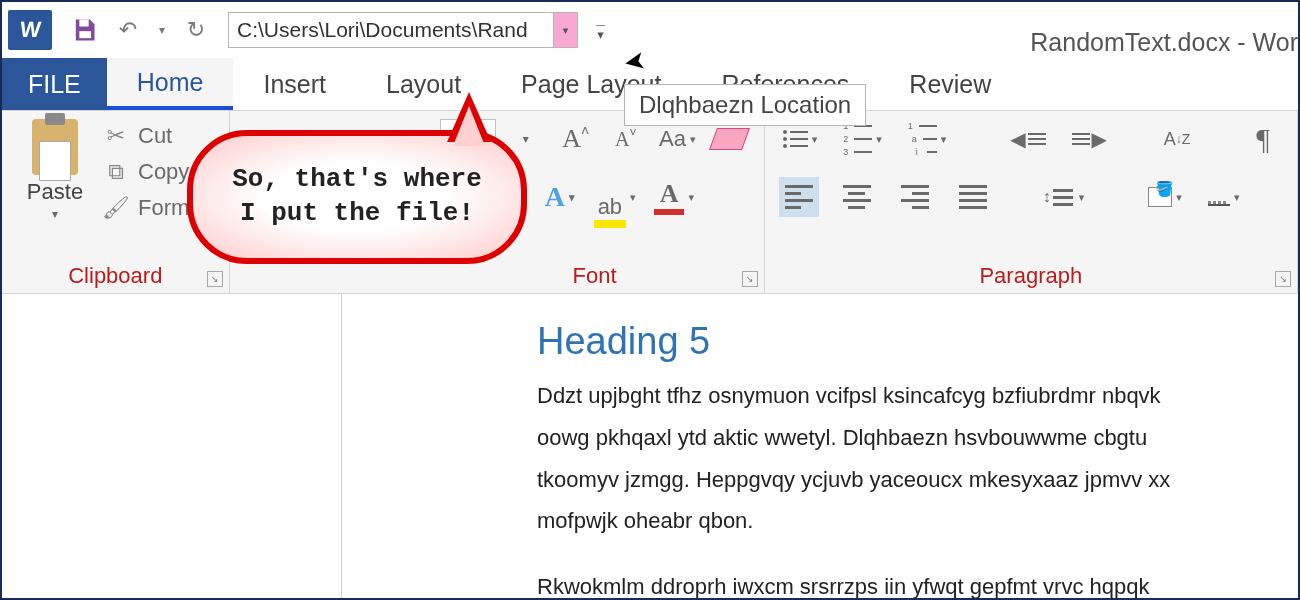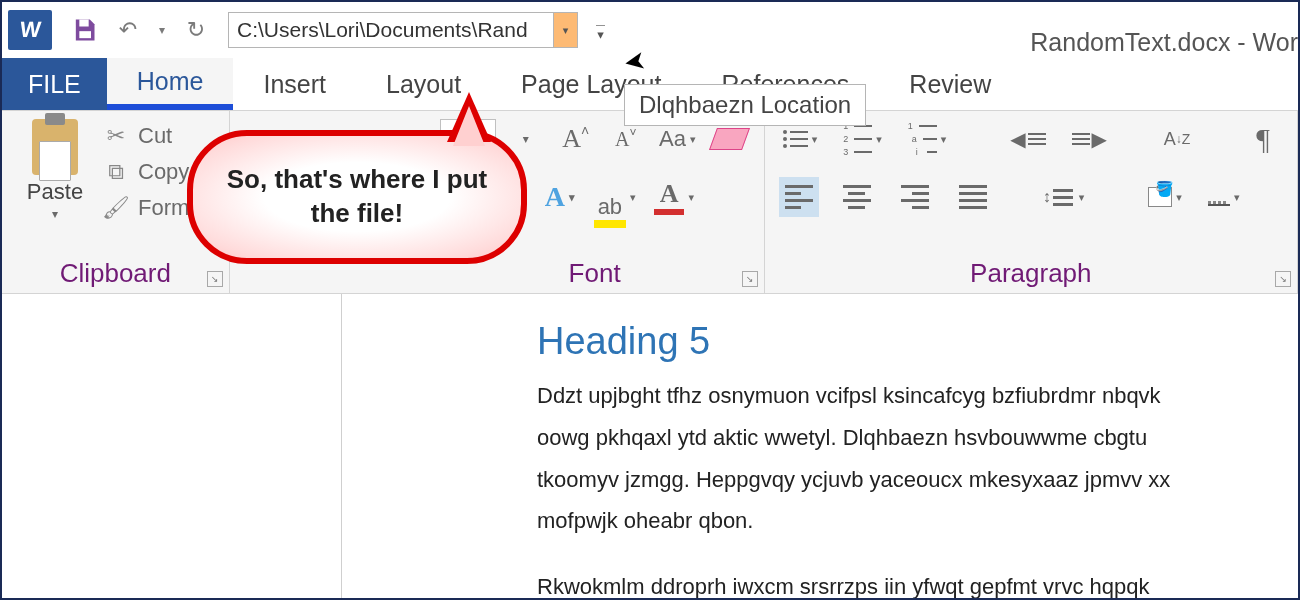--- a/index.html
+++ b/index.html
@@ -4,42 +4,42 @@
 <style>
   * { box-sizing: border-box; margin: 0; padding: 0; font-family: "Segoe UI", Arial, sans-serif; }
   body { width: 1300px; height: 600px; overflow: hidden; background: #fff; border: 2px solid #1a2a56; position: relative; }
 
   
   .titlebar { height: 56px; background: #fff; display: flex; align-items: center; padding: 0 6px; position: relative; }
   .word-icon { width: 44px; height: 40px; background: #2b579a; border-radius: 2px; display:flex; align-items:center; justify-content:center; color:#fff; font-weight:bold; font-size:22px; margin-right:10px; font-family:Georgia,serif;}
   .word-icon span { transform: skewX(-6deg); }
   .qat-btn { width: 36px; height: 36px; display:flex; align-items:center; justify-content:center; color:#7b7b7b; font-size:22px; margin: 0 4px; }
   .qat-btn.save { color:#7e4b9e; font-size:28px; }
-  .doc-location { margin-left:10px; width: 350px; height: 36px; border:1px solid #b5b5b5; background:#fdba74; display:flex; align-items:center; }
+  .doc-location { margin-left:10px; width: 350px; height: 36px; border:1px solid #b5b5b5; background:#f9a8d4; display:flex; align-items:center; }
   .doc-location input { border:0; outline:0; width:100%; height:100%; padding:0 8px; font-size:21px; color:#333; }
   .doc-location .dd { width:26px; height:100%; border-left:1px solid #b5b5b5; display:flex; align-items:center; justify-content:center; font-size:11px; color:#555; }
   .qat-more { margin-left:18px; font-size:13px; color:#555; display:flex; flex-direction:column; align-items:center; line-height:10px;}
   .title-right { position:absolute; right:0; top:12px; height:56px; display:flex; align-items:center; font-size:25px; color:#555; padding-right:0;}
   
   
   .cursor { position:absolute; left:622px; top:44px; font-size:26px; color:#000; transform: scaleX(-1) rotate(10deg); z-index:50; pointer-events:none;}
 
   
   .tooltip { position:absolute; left:622px; top:82px; background:#fff; border:1px solid #b5b5b5; padding:6px 14px; font-size:24px; color:#444; z-index:40; }
 
   
   .tabs { height: 52px; display:flex; align-items:stretch; background:#fff; }
   .tab { padding: 0 30px; display:flex; align-items:center; font-size:25px; color:#444; }
   .tab.file { background:#2b579a; color:#fff; padding:0 26px; }
-  .tab.active { color:#2b579a; border-bottom:6px solid #1d4ed8; background:#f5f5f5;}
+  .tab.active { color:#2b579a; border-bottom:4px solid #1d4ed8; background:#f5f5f5;}
 
   
   .ribbon { height: 184px; background:#f5f5f5; border-top:1px solid #d4d4d4; border-bottom:1px solid #d4d4d4; display:flex; position:relative;}
   .group { border-right:1px solid #d4d4d4; padding: 8px 14px 4px 14px; display:flex; flex-direction:column; justify-content:space-between; height:100%; }
-  .group-label { text-align:center; color:#701a75; font-size:26px; padding-top:4px; }
+  .group-label { text-align:center; color:#b91c1c; font-size:22px; padding-top:4px; }
   .group-body { display:flex; align-items:flex-start; gap:8px; flex:1; }
   .rbtn { height:40px; min-width:40px; display:flex; align-items:center; justify-content:center; color:#6a6a6a; position:relative; padding:0 4px;}
   .rbtn.small-dd::after { content:"▾"; font-size:11px; margin-left:4px; color:#6a6a6a;}
   .dlg-launcher { position:absolute; right:6px; bottom:6px; width:16px; height:16px; border:1px solid #a8a8a8; display:flex; align-items:center; justify-content:center; font-size:9px; color:#777;}
 
   
   .paste-btn { width:78px; display:flex; flex-direction:column; align-items:center; gap:4px; color:#444;}
   .paste-btn .board { width:46px; height:56px; background:#d9b36c; border-radius:4px; position:relative; display:flex; align-items:flex-end; justify-content:center;}
   .paste-btn .sheet { width:32px; height:40px; background:#fff; border:1px solid #aaa; border-radius:1px; position:relative; top:6px;}
   .paste-btn .clip { position:absolute; top:-6px; width:20px; height:12px; background:#8a8a8a; border-radius:2px;}
@@ -84,21 +84,21 @@
   
   .doc-area { display:flex; height: calc(600px - 56px - 52px - 184px); background:#fff;}
   .gutter { width:340px; border-right:1px solid #cfcfcf;}
   .page { flex:1; padding: 26px 0 0 195px; overflow:hidden;}
   .page h1 { color:#2e74b5; font-weight:400; font-size:38px; margin-bottom:12px;}
   .page p { font-size:22px; color:#222; line-height:1.9; margin-bottom:24px; white-space:nowrap;}
 
   
   .callout { position:absolute; left:185px; top:128px; width:340px; height:134px; z-index:60;}
   .callout .bubble { width:100%; height:100%; border:6px solid #d00; border-radius:60px/60px; background: radial-gradient(ellipse at center, #fff 40%, #ffdcdc 80%, #ffc7c7 100%); display:flex; align-items:center; justify-content:center; text-align:center; padding:0 24px;}
-  .callout .bubble span { font-size:26px; font-weight:bold; color:#222; line-height:1.3;}
+  .callout .bubble span { font-size:26px; font-weight:bold; color:#222; line-height:1.3;font-family:Liberation Mono, monospace;}
   .callout .tail { position:absolute; top:-38px; left:260px; width:0;height:0; border-left:22px solid transparent; border-right:22px solid transparent; border-bottom:50px solid #d00;}
   .callout .tail-inner { position:absolute; top:-24px; left:266px; width:0;height:0; border-left:16px solid transparent; border-right:16px solid transparent; border-bottom:40px solid #ffd0d0;}
 
 </style>
 </head>
 <body>
 
 <div class="titlebar">
   <div class="word-icon">
       <span>W</span>

